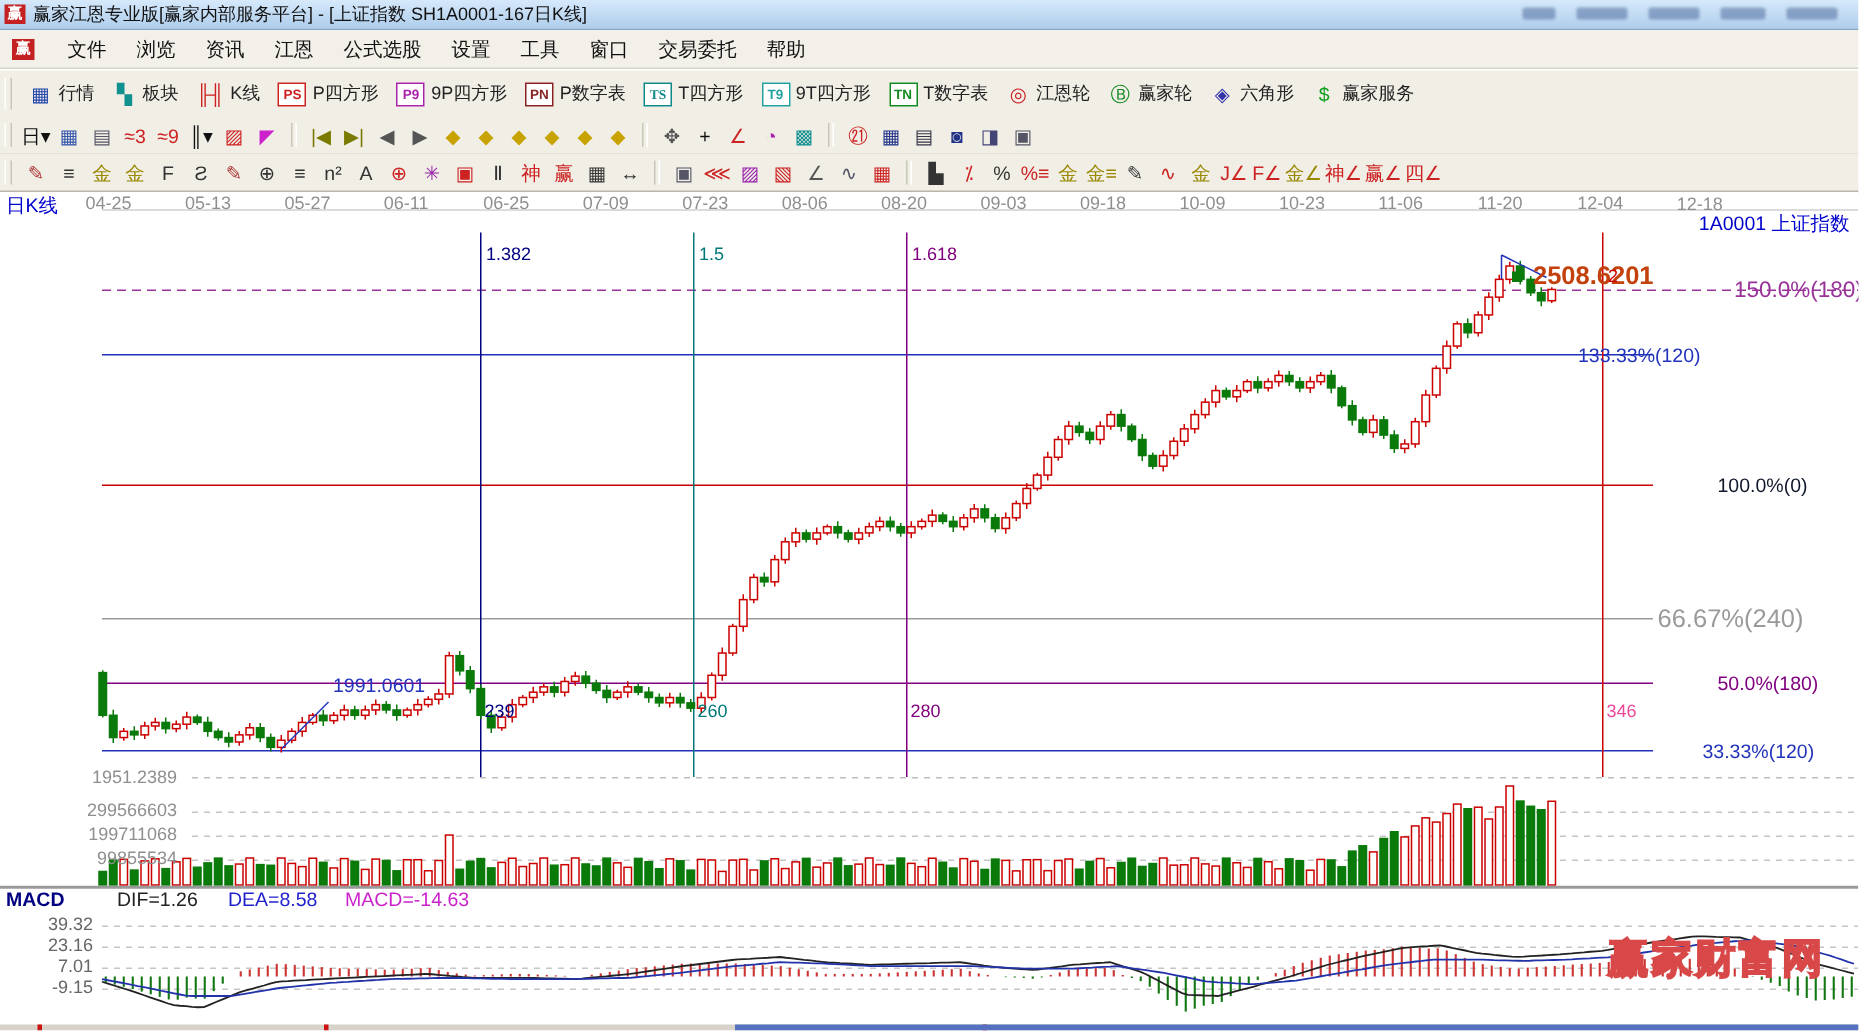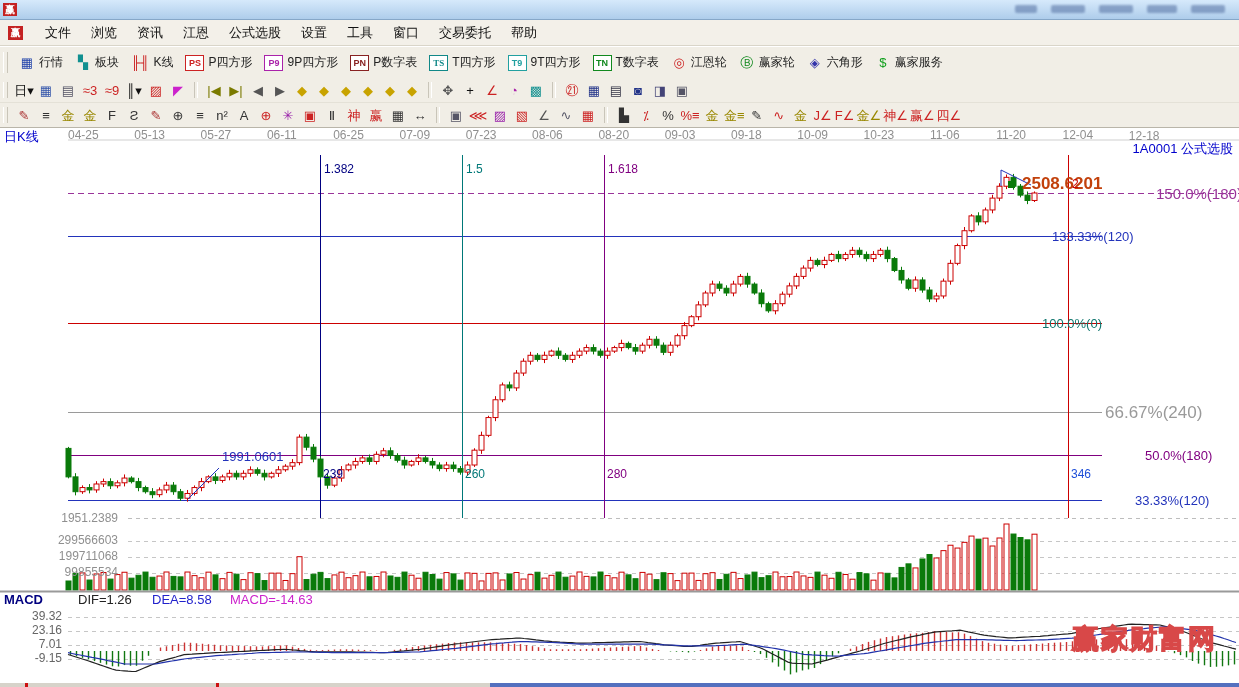--- a/index.html
+++ b/index.html
@@ -30,21 +30,21 @@
   .badge{display:inline-block;width:17px;height:14px;line-height:14px;text-align:center;
     font-size:9px;font-weight:bold;border:1px solid currentColor;background:#fff;}
   .gicon{display:inline-block;min-width:16px;text-align:center;font-size:13px;}
   .iconbtn{display:inline-block;min-width:20px;height:19px;line-height:19px;text-align:center;
     font-size:13px;margin:0 1px;cursor:default;}
   .tsep{width:2px;height:16px;border-left:1px solid #c9c5b9;border-right:1px solid #fff;margin:0 5px;}
   
   #chart-area{position:absolute;left:0;top:128px;width:1239px;height:559px;background:#fff;}
   #chart-svg{position:absolute;left:0;top:0;pointer-events:none;}
   .lbl{position:absolute;font-size:12px;white-space:nowrap;line-height:13px;}
-  .datelbl{color:#8f8f8f;font-size:12px;margin-left:11px;}
+  .datelbl{color:#8f8f8f;font-size:12px;}
   #period-label{left:4px;top:2px;color:#0000cc;font-size:13px;}
   #symbol-label{right:6px;top:14px;color:#0000cc;font-size:13px;}
   #anno-low{left:222px;top:322px;color:#2233bb;font-size:13px;}
   #anno-last{left:1022px;top:49px;color:#c2410c;font-size:17px;font-weight:bold;}
   #price-low{left:30px;top:384px;width:88px;text-align:right;color:#8f8f8f;font-size:12px;}
   #macd-name{left:4px;top:465px;color:#000080;font-weight:bold;font-size:13px;}
   #macd-dif{left:78px;top:465px;color:#222;font-size:13px;}
   #macd-dea{left:152px;top:465px;color:#2222cc;font-size:13px;}
   #macd-val{left:230px;top:465px;color:#cc22cc;font-size:13px;}
   #watermark{left:1072px;top:505px;font-size:27px;font-weight:bold;letter-spacing:2px;
@@ -52,20 +52,21 @@
   
   #bottombar{position:absolute;left:0;top:683px;width:1239px;height:4px;background:#d7d3ca;}
   #bottombar .thumb{position:absolute;left:490px;top:0;width:749px;height:4px;background:#5470bf;}
   #bottombar .tick{position:absolute;top:0;width:3px;height:4px;background:#cc1111;}
 </style>
 </head>
 <body>
 
 <div class="titlebar">
   <span class="logo">赢</span>
+  <span>赢家江恩专业版[赢家内部服务平台] - [上证指数  SH1A0001-167日K线]</span>
   <span class="tb-links">
     <span style="width:22px"></span>
     <span style="width:34px"></span>
     <span style="width:34px"></span>
     <span style="width:30px"></span>
     <span style="width:34px"></span>
   </span>
 </div>
 
 <div class="menubar">
@@ -849,21 +850,21 @@
       <line x1="1228.5" y1="651" x2="1228.5" y2="665.3482526315789" stroke="#117711" stroke-width="1.4"></line>
       <line x1="1234.5" y1="651" x2="1234.5" y2="664.4184421052631" stroke="#117711" stroke-width="1.4"></line>
       <path d="M68,654.5L72,655.7L76,657.0L80,658.2L84,659.5L88,660.8L92,662.1L96,663.5L100,664.9L104,666.2L108,667.6L112,669.0L116,670.1L120,670.5L124,670.8L128,671.2L132,671.5L136,671.4L140,669.7L144,668.0L148,666.4L152,664.7L156,663.1L160,661.4L164,660.3L168,659.2L172,658.1L176,657.0L180,655.8L184,654.7L188,654.3L192,654.1L196,653.8L200,653.6L204,653.4L208,653.1L212,652.9L216,652.7L220,652.5L224,652.3L228,652.1L232,651.9L236,651.7L240,651.5L244,651.3L248,651.1L252,650.9L256,650.7L260,650.5L264,650.3L268,650.1L272,649.9L276,649.7L280,649.5L284,649.3L288,649.5L292,649.9L296,650.2L300,650.6L304,650.9L308,651.3L312,651.6L316,651.9L320,651.9L324,651.9L328,651.9L332,651.9L336,651.9L340,651.9L344,651.9L348,651.9L352,651.9L356,652.0L360,652.1L364,652.2L368,652.3L372,652.4L376,652.5L380,652.6L384,652.7L388,652.4L392,652.0L396,651.6L400,651.2L404,650.9L408,650.5L412,650.1L416,649.7L420,649.3L424,648.7L428,648.1L432,647.5L436,646.9L440,646.3L444,645.7L448,645.1L452,644.5L456,643.9L460,643.5L464,643.0L468,642.5L472,642.0L476,641.5L480,641.0L484,640.5L488,640.0L492,639.6L496,639.4L500,639.2L504,638.9L508,638.7L512,638.5L516,638.2L520,638.0L524,638.5L528,638.9L532,639.4L536,639.9L540,640.3L544,640.8L548,641.2L552,641.6L556,641.8L560,642.1L564,642.3L568,642.5L572,642.7L576,643.0L580,643.2L584,643.1L588,643.0L592,642.9L596,642.7L600,642.6L604,642.5L608,642.4L612,642.3L616,642.2L620,642.1L624,641.9L628,641.8L632,641.7L636,641.6L640,641.5L644,642.0L648,642.6L652,643.1L656,643.7L660,644.2L664,644.8L668,645.1L672,645.4L676,645.7L680,646.0L684,646.3L688,646.5L692,646.4L696,645.8L700,645.3L704,644.7L708,644.2L712,643.6L716,643.1L720,642.9L724,642.6L728,642.3L732,642.0L736,641.8L740,641.5L744,642.7L748,644.0L752,645.3L756,646.5L760,647.8L764,649.5L768,651.6L772,653.7L776,655.8L780,657.9L784,660.0L788,662.1L792,663.2L796,663.4L800,663.5L804,663.7L808,663.8L812,664.0L816,662.9L820,661.9L824,660.8L828,659.8L832,658.7L836,657.7L840,656.5L844,655.4L848,654.3L852,653.2L856,652.1L860,651.0L864,649.8L868,648.5L872,647.3L876,646.0L880,644.8L884,643.5L888,642.5L892,641.5L896,640.5L900,639.6L904,638.6L908,637.6L912,636.7L916,635.9L920,635.1L924,634.2L928,633.4L932,632.6L936,631.9L940,631.6L944,631.3L948,631.0L952,630.8L956,630.5L960,630.2L964,631.0L968,631.9L972,632.7L976,633.5L980,634.4L984,635.2L988,635.7L992,636.1L996,636.6L1000,637.0L1004,637.4L1008,637.8L1012,637.9L1016,637.7L1020,637.4L1024,637.2L1028,637.0L1032,636.7L1036,636.5L1040,636.3L1044,635.9L1048,635.6L1052,635.2L1056,634.9L1060,634.5L1064,634.2L1068,633.9L1072,633.3L1076,632.6L1080,631.9L1084,631.3L1088,630.6L1092,629.9L1096,629.2L1100,628.5L1104,627.9L1108,627.3L1112,626.8L1116,626.2L1120,625.6L1124,625.0L1128,624.4L1132,624.2L1136,624.3L1140,624.4L1144,624.6L1148,624.7L1152,624.8L1156,624.9L1160,625.0L1164,626.1L1168,627.2L1172,628.3L1176,629.5L1180,630.6L1184,631.7L1188,633.2L1192,634.9L1196,636.5L1200,638.2L1204,639.8L1208,641.5L1212,642.9L1216,643.9L1220,644.9L1224,646.0L1228,647.0L1232,648.1L1236,649.1" fill="none" stroke="#222222" stroke-width="1.2"></path>
       <path d="M68,652.7L72,653.5L76,654.3L80,655.0L84,655.8L88,656.6L92,657.4L96,658.1L100,658.9L104,659.7L108,660.6L112,661.4L116,662.2L120,663.0L124,663.8L128,664.0L132,664.0L136,664.0L140,664.0L144,664.0L148,664.0L152,664.0L156,663.8L160,663.1L164,662.4L168,661.7L172,661.0L176,660.4L180,659.7L184,659.0L188,658.5L192,658.1L196,657.7L200,657.3L204,656.9L208,656.5L212,656.1L216,655.7L220,655.3L224,655.1L228,654.8L232,654.6L236,654.3L240,654.0L244,653.8L248,653.5L252,653.3L256,653.0L260,652.7L264,652.6L268,652.6L272,652.5L276,652.4L280,652.3L284,652.2L288,652.1L292,652.0L296,652.0L300,651.9L304,652.0L308,652.0L312,652.1L316,652.2L320,652.3L324,652.4L328,652.5L332,652.6L336,652.6L340,652.7L344,652.7L348,652.7L352,652.7L356,652.7L360,652.7L364,652.7L368,652.7L372,652.7L376,652.7L380,652.7L384,652.6L388,652.6L392,652.5L396,652.4L400,652.3L404,652.2L408,652.1L412,652.0L416,652.0L420,651.9L424,651.5L428,651.1L432,650.7L436,650.3L440,649.9L444,649.5L448,649.1L452,648.7L456,648.3L460,647.8L464,647.3L468,646.8L472,646.3L476,645.8L480,645.3L484,644.8L488,644.3L492,643.9L496,643.6L500,643.2L504,642.9L508,642.5L512,642.2L516,641.8L520,641.5L524,641.6L528,641.7L532,641.8L536,641.9L540,642.1L544,642.2L548,642.3L552,642.5L556,642.7L560,642.9L564,643.1L568,643.4L572,643.6L576,643.8L580,644.1L584,644.1L588,644.1L592,644.1L596,644.1L600,644.1L604,644.1L608,644.1L612,644.1L616,644.1L620,644.1L624,644.1L628,644.1L632,644.1L636,644.1L640,644.1L644,644.1L648,644.1L652,644.2L656,644.4L660,644.6L664,644.8L668,645.0L672,645.2L676,645.4L680,645.6L684,645.8L688,645.8L692,645.8L696,645.8L700,645.8L704,645.8L708,645.8L712,645.8L716,645.7L720,645.5L724,645.3L728,645.1L732,644.8L736,644.6L740,644.4L744,644.1L748,644.5L752,645.1L756,645.7L760,646.2L764,646.8L768,647.4L772,648.0L776,648.6L780,649.4L784,650.2L788,651.0L792,651.8L796,652.6L800,653.5L804,654.3L808,654.6L812,654.9L816,655.1L820,655.3L824,655.6L828,655.8L832,656.0L836,656.1L840,655.8L844,655.4L848,655.1L852,654.7L856,654.4L860,654.0L864,653.7L868,653.1L872,652.4L876,651.7L880,651.0L884,650.3L888,649.6L892,648.9L896,648.2L900,647.5L904,646.8L908,646.2L912,645.5L916,644.8L920,644.1L924,643.4L928,642.9L932,642.4L936,641.9L940,641.5L944,641.0L948,640.6L952,640.1L956,639.7L960,639.7L964,639.7L968,639.7L972,639.7L976,639.7L980,639.7L984,639.7L988,639.8L992,639.9L996,640.1L1000,640.2L1004,640.3L1008,640.4L1012,640.5L1016,640.6L1020,640.5L1024,640.3L1028,640.2L1032,640.1L1036,640.0L1040,639.9L1044,639.8L1048,639.6L1052,639.3L1056,639.1L1060,638.9L1064,638.6L1068,638.4L1072,638.2L1076,637.9L1080,637.3L1084,636.7L1088,636.1L1092,635.6L1096,635.0L1100,634.4L1104,633.8L1108,633.2L1112,632.7L1116,632.1L1120,631.5L1124,630.9L1128,630.4L1132,629.8L1136,629.3L1140,628.9L1144,628.6L1148,628.2L1152,627.9L1156,627.5L1160,627.2L1164,626.8L1168,627.1L1172,627.6L1176,628.0L1180,628.5L1184,628.9L1188,629.4L1192,629.9L1196,630.5L1200,631.6L1204,632.7L1208,633.8L1212,634.9L1216,636.0L1220,637.1L1224,638.5L1228,639.8L1232,641.2L1236,642.5" fill="none" stroke="#2233aa" stroke-width="1.2"></path>
       <line x1="188" y1="499" x2="219" y2="468" stroke="#2233bb" stroke-width="1"></line>
       <rect x="1008" y="181" width="7" height="7" fill="#0a7a0a"></rect>
       <line x1="1001" y1="170" x2="1031" y2="185" stroke="#2233bb" stroke-width="1"></line>
       <line x1="1001" y1="170" x2="1001" y2="186" stroke="#2233bb" stroke-width="1"></line>
     </svg>
   <div class="lbl" id="period-label">日K线</div>
-  <div class="lbl" id="symbol-label">1A0001  公式选股</div>
+  <div class="lbl" id="symbol-label">1A0001  上证指数</div>
   <div class="lbl" id="anno-low">1991.0601</div>
   <div class="lbl" id="anno-last">2508.6201</div>
   <div class="lbl" id="price-low">1951.2389</div>
   <div class="lbl" id="macd-name">MACD</div>
   <div class="lbl" id="macd-dif">DIF=1.26</div>
   <div class="lbl" id="macd-dea">DEA=8.58</div>
   <div class="lbl" id="macd-val">MACD=-14.63</div>
   <div class="lbl" id="watermark">赢家财富网</div>
 <div class="lbl datelbl" style="color: rgb(143, 143, 143); font-size: 12px; top: 1px; left: 57px;">04-25</div>
     <div class="lbl datelbl" style="color: rgb(143, 143, 143); font-size: 12px; top: 1px; left: 123.3px;">05-13</div>
@@ -877,32 +878,32 @@
     <div class="lbl datelbl" style="color: rgb(143, 143, 143); font-size: 12px; top: 1px; left: 653.7px;">09-03</div>
     <div class="lbl datelbl" style="color: rgb(143, 143, 143); font-size: 12px; top: 1px; left: 720px;">09-18</div>
     <div class="lbl datelbl" style="color: rgb(143, 143, 143); font-size: 12px; top: 1px; left: 786.3px;">10-09</div>
     <div class="lbl datelbl" style="color: rgb(143, 143, 143); font-size: 12px; top: 1px; left: 852.6px;">10-23</div>
     <div class="lbl datelbl" style="color: rgb(143, 143, 143); font-size: 12px; top: 1px; left: 918.9px;">11-06</div>
     <div class="lbl datelbl" style="color: rgb(143, 143, 143); font-size: 12px; top: 1px; left: 985.2px;">11-20</div>
     <div class="lbl datelbl" style="color: rgb(143, 143, 143); font-size: 12px; top: 1px; left: 1051.5px;">12-04</div>
     <div class="lbl datelbl" style="color: rgb(143, 143, 143); font-size: 12px; top: 2px; left: 1117.8px;">12-18</div>
     <div class="lbl" style="color: rgb(153, 51, 153); font-size: 15px; top: 58.5px; left: 1156px;">150.0%(180)</div>
     <div class="lbl" style="color: rgb(34, 51, 187); font-size: 13px; top: 101.5px; left: 1052px;">133.33%(120)</div>
-    <div class="lbl" style="color: #0f766e; font-size: 13px; top: 188.5px; left: 1042px;">100.0%(0)</div>
+    <div class="lbl" style="color: #0f172a; font-size: 13px; top: 188.5px; left: 1145px;">100.0%(0)</div>
     <div class="lbl" style="color: rgb(154, 154, 154); font-size: 17px; top: 277.5px; left: 1105px;">66.67%(240)</div>
     <div class="lbl" style="color: rgb(128, 0, 128); font-size: 13px; top: 320.5px; left: 1145px;">50.0%(180)</div>
     <div class="lbl" style="color: rgb(34, 51, 187); font-size: 13px; top: 365.5px; left: 1135px;">33.33%(120)</div>
     <div class="lbl" style="color: rgb(0, 0, 128); font-size: 12px; top: 35px; left: 324px;">1.382</div>
     <div class="lbl" style="color: rgb(0, 0, 128); font-size: 12px; top: 340px; left: 323px;">239</div>
     <div class="lbl" style="color: rgb(0, 120, 120); font-size: 12px; top: 35px; left: 466px;">1.5</div>
     <div class="lbl" style="color: rgb(0, 120, 120); font-size: 12px; top: 340px; left: 465px;">260</div>
     <div class="lbl" style="color: rgb(128, 0, 128); font-size: 12px; top: 35px; left: 608px;">1.618</div>
     <div class="lbl" style="color: rgb(128, 0, 128); font-size: 12px; top: 340px; left: 607px;">280</div>
     <div class="lbl" style="color: rgb(204, 0, 0); font-size: 12px; top: 50px; left: 1072px;">2</div>
-    <div class="lbl" style="color: #1d4ed8; font-size: 12px; top: 340px; left: 1071px;">346</div>
+    <div class="lbl" style="color: #ec4899; font-size: 12px; top: 340px; left: 1071px;">346</div>
     <div class="lbl" style="color: rgb(143, 143, 143); font-size: 12px; top: 406px; right: 1121px;">299566603</div>
     <div class="lbl" style="color: rgb(143, 143, 143); font-size: 12px; top: 422px; right: 1121px;">199711068</div>
     <div class="lbl" style="color: rgb(143, 143, 143); font-size: 12px; top: 438px; right: 1121px;">99855534</div>
     <div class="lbl" style="color: rgb(102, 102, 102); font-size: 12px; top: 482px; right: 1177px;">39.32</div>
     <div class="lbl" style="color: rgb(102, 102, 102); font-size: 12px; top: 496px; right: 1177px;">23.16</div>
     <div class="lbl" style="color: rgb(102, 102, 102); font-size: 12px; top: 510px; right: 1177px;">7.01</div>
     <div class="lbl" style="color: rgb(102, 102, 102); font-size: 12px; top: 524px; right: 1177px;">-9.15</div>
   </div>
 
 <div id="bottombar">

